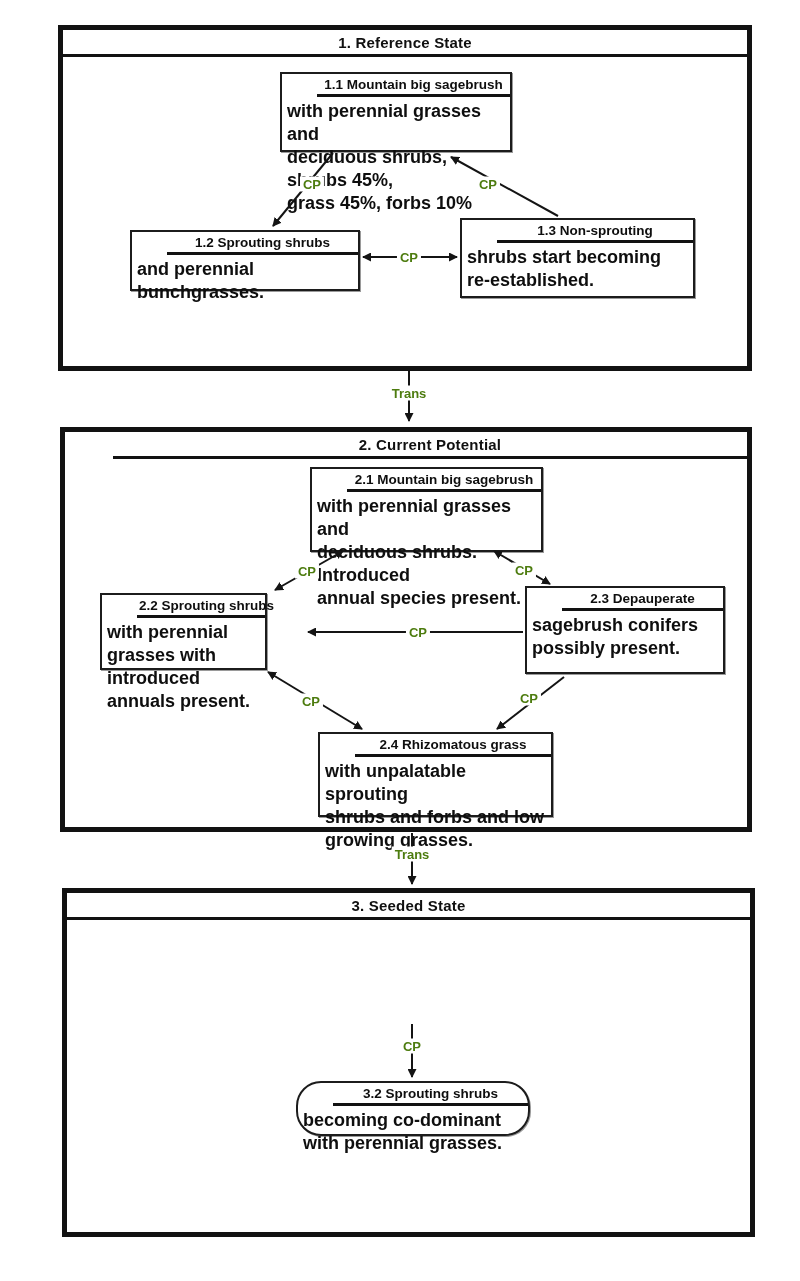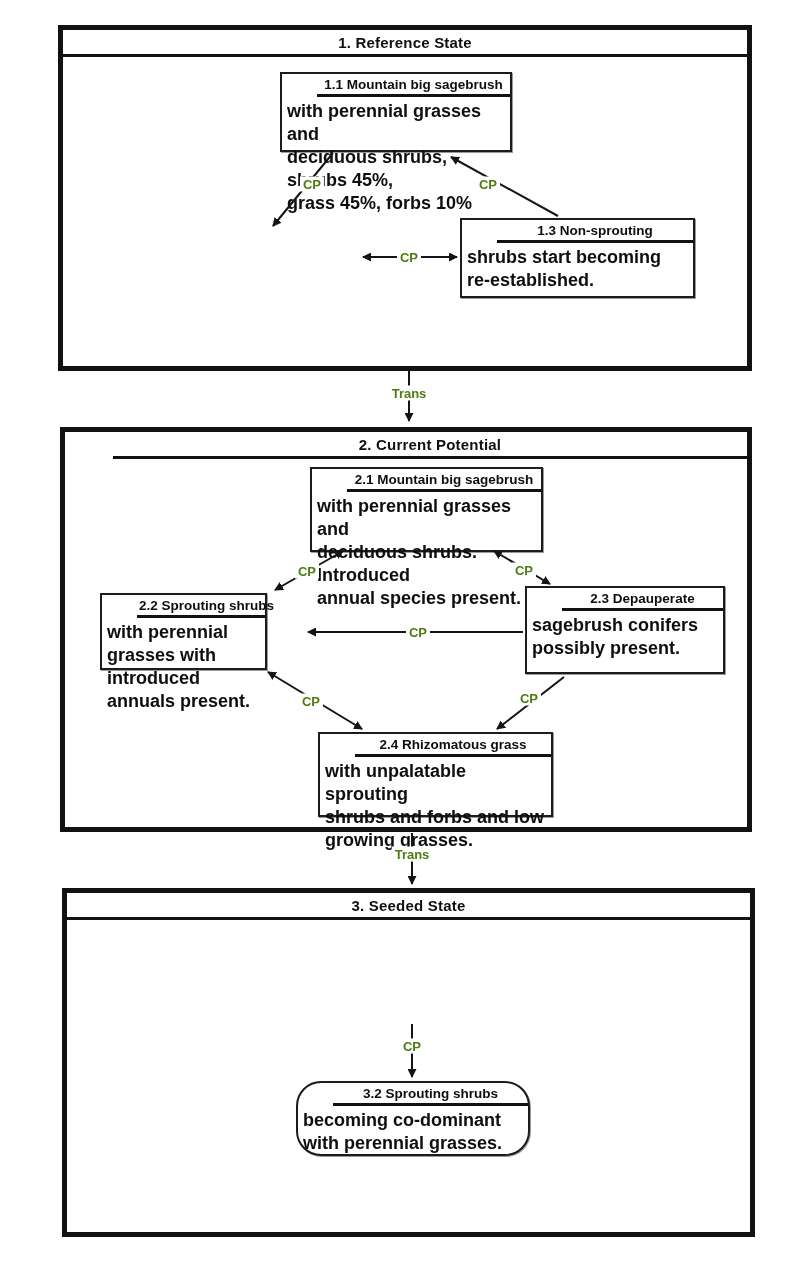--- a/index.html
+++ b/index.html
@@ -80,20 +80,24 @@
     <div class="section-header">1. Reference State</div>
   </div>
 
   <div class="node" style="left:280px; top:72px; width:232px; height:80px;">
     <div class="node-title">1.1 Mountain big sagebrush</div>
     <div class="node-body">with perennial grasses and
 deciduous shrubs, shrubs 45%,
 grass 45%, forbs 10%</div>
   </div>
 
+  <div class="node" style="left:130px; top:230px; width:230px; height:61px;">
+    <div class="node-title">1.2 Sprouting shrubs</div>
+    <div class="node-body">and perennial bunchgrasses.</div>
+  </div>
 
   <div class="node" style="left:460px; top:218px; width:235px; height:80px;">
     <div class="node-title">1.3 Non-sprouting</div>
     <div class="node-body">shrubs start becoming
 re-established.</div>
   </div>
 
   <div class="section" style="left:60px; top:427px; width:692px; height:405px;padding-left:48px;">
     <div class="section-header">2. Current Potential</div>
   </div>
@@ -122,21 +126,21 @@
     <div class="node-body">with unpalatable sprouting
 shrubs and forbs and low
 growing grasses.</div>
   </div>
 
   <div class="section" style="left:62px; top:888px; width:693px; height:349px;">
     <div class="section-header">3. Seeded State</div>
   </div>
 
 
-  <div class="node" style="left:296px; top:1081px; width:234px; height:75px;border-radius:25px;">
+  <div class="node" style="left:296px; top:1081px; width:234px; height:55px;border-radius:25px;">
     <div class="node-title">3.2 Sprouting shrubs</div>
     <div class="node-body">becoming co-dominant
 with perennial grasses.</div>
   </div>
 
   <svg id="arrows" xmlns="http://www.w3.org/2000/svg">
     <defs>
       <marker id="ah" markerWidth="9" markerHeight="9" refX="8" refY="4.5" orient="auto" markerUnits="userSpaceOnUse">
         <path d="M0,0 L9,4.5 L0,9 z" fill="#141414"></path>
       </marker>

